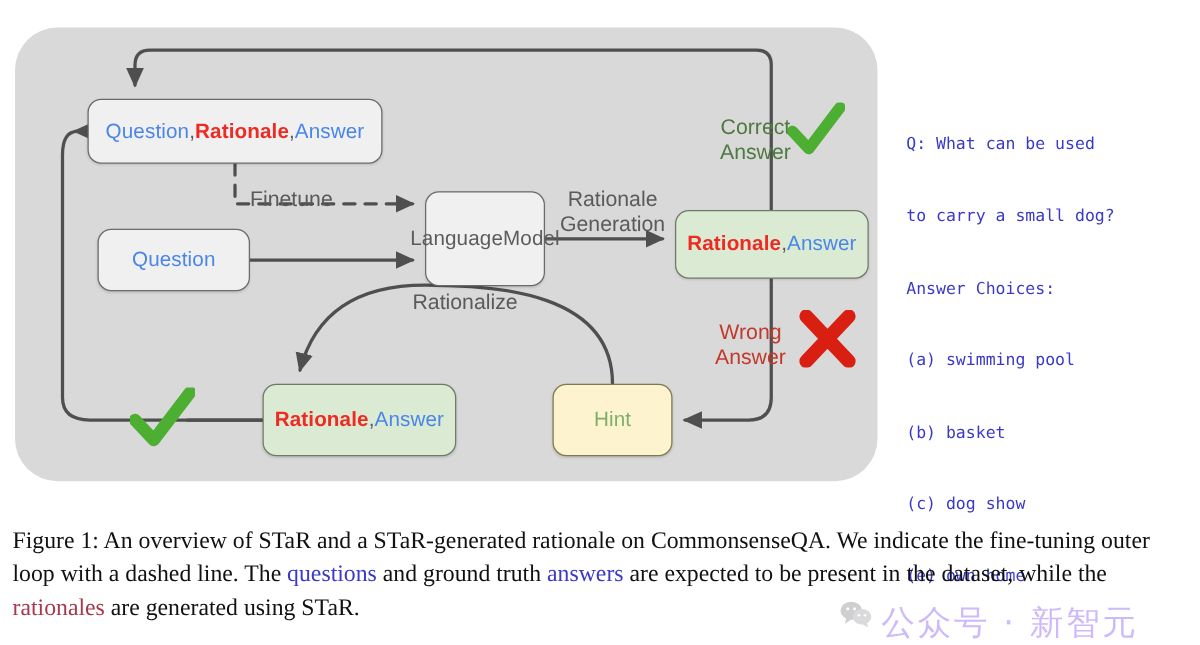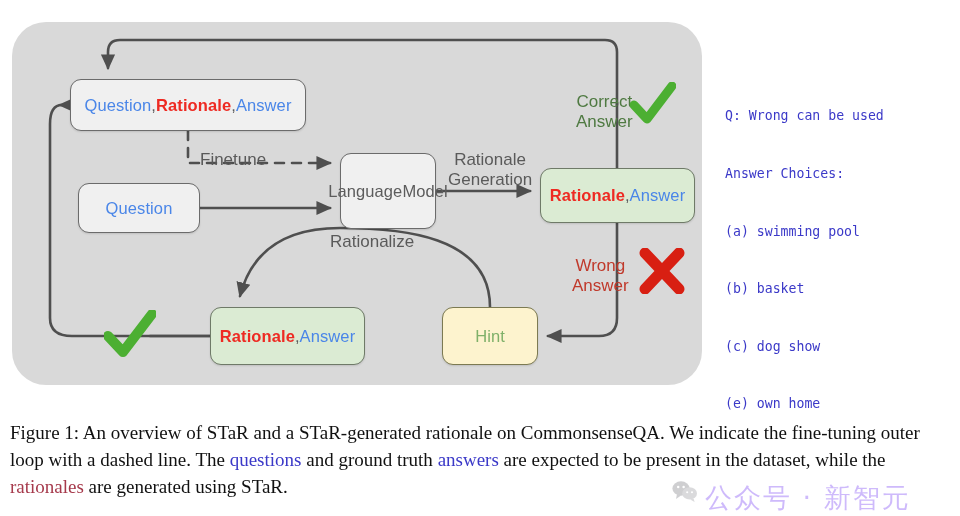--- a/index.html
+++ b/index.html
@@ -225,21 +225,22 @@
     </svg>
   </div>
 
   <div class="mark" id="mark-x">
     <svg width="48" height="46" viewBox="0 0 48 46">
       <path d="M7,5 L41,41 M41,5 L7,41" fill="none" stroke="#d81f12" stroke-width="11" stroke-linecap="round"></path>
     </svg>
   </div>
 
   <div id="qa-block">
-    <div class="q">Q: Wrong can be used</div>
+    <div class="q">Q: What can be used</div>
+    <div class="q">to carry a small dog?</div>
     <div class="q">Answer Choices:</div>
     <div class="q">(a) swimming pool</div>
     <div class="q">(b) basket</div>
     <div class="q">(c) dog show</div>
     <div class="q">(e) own home</div>
     
     
     
     
     

